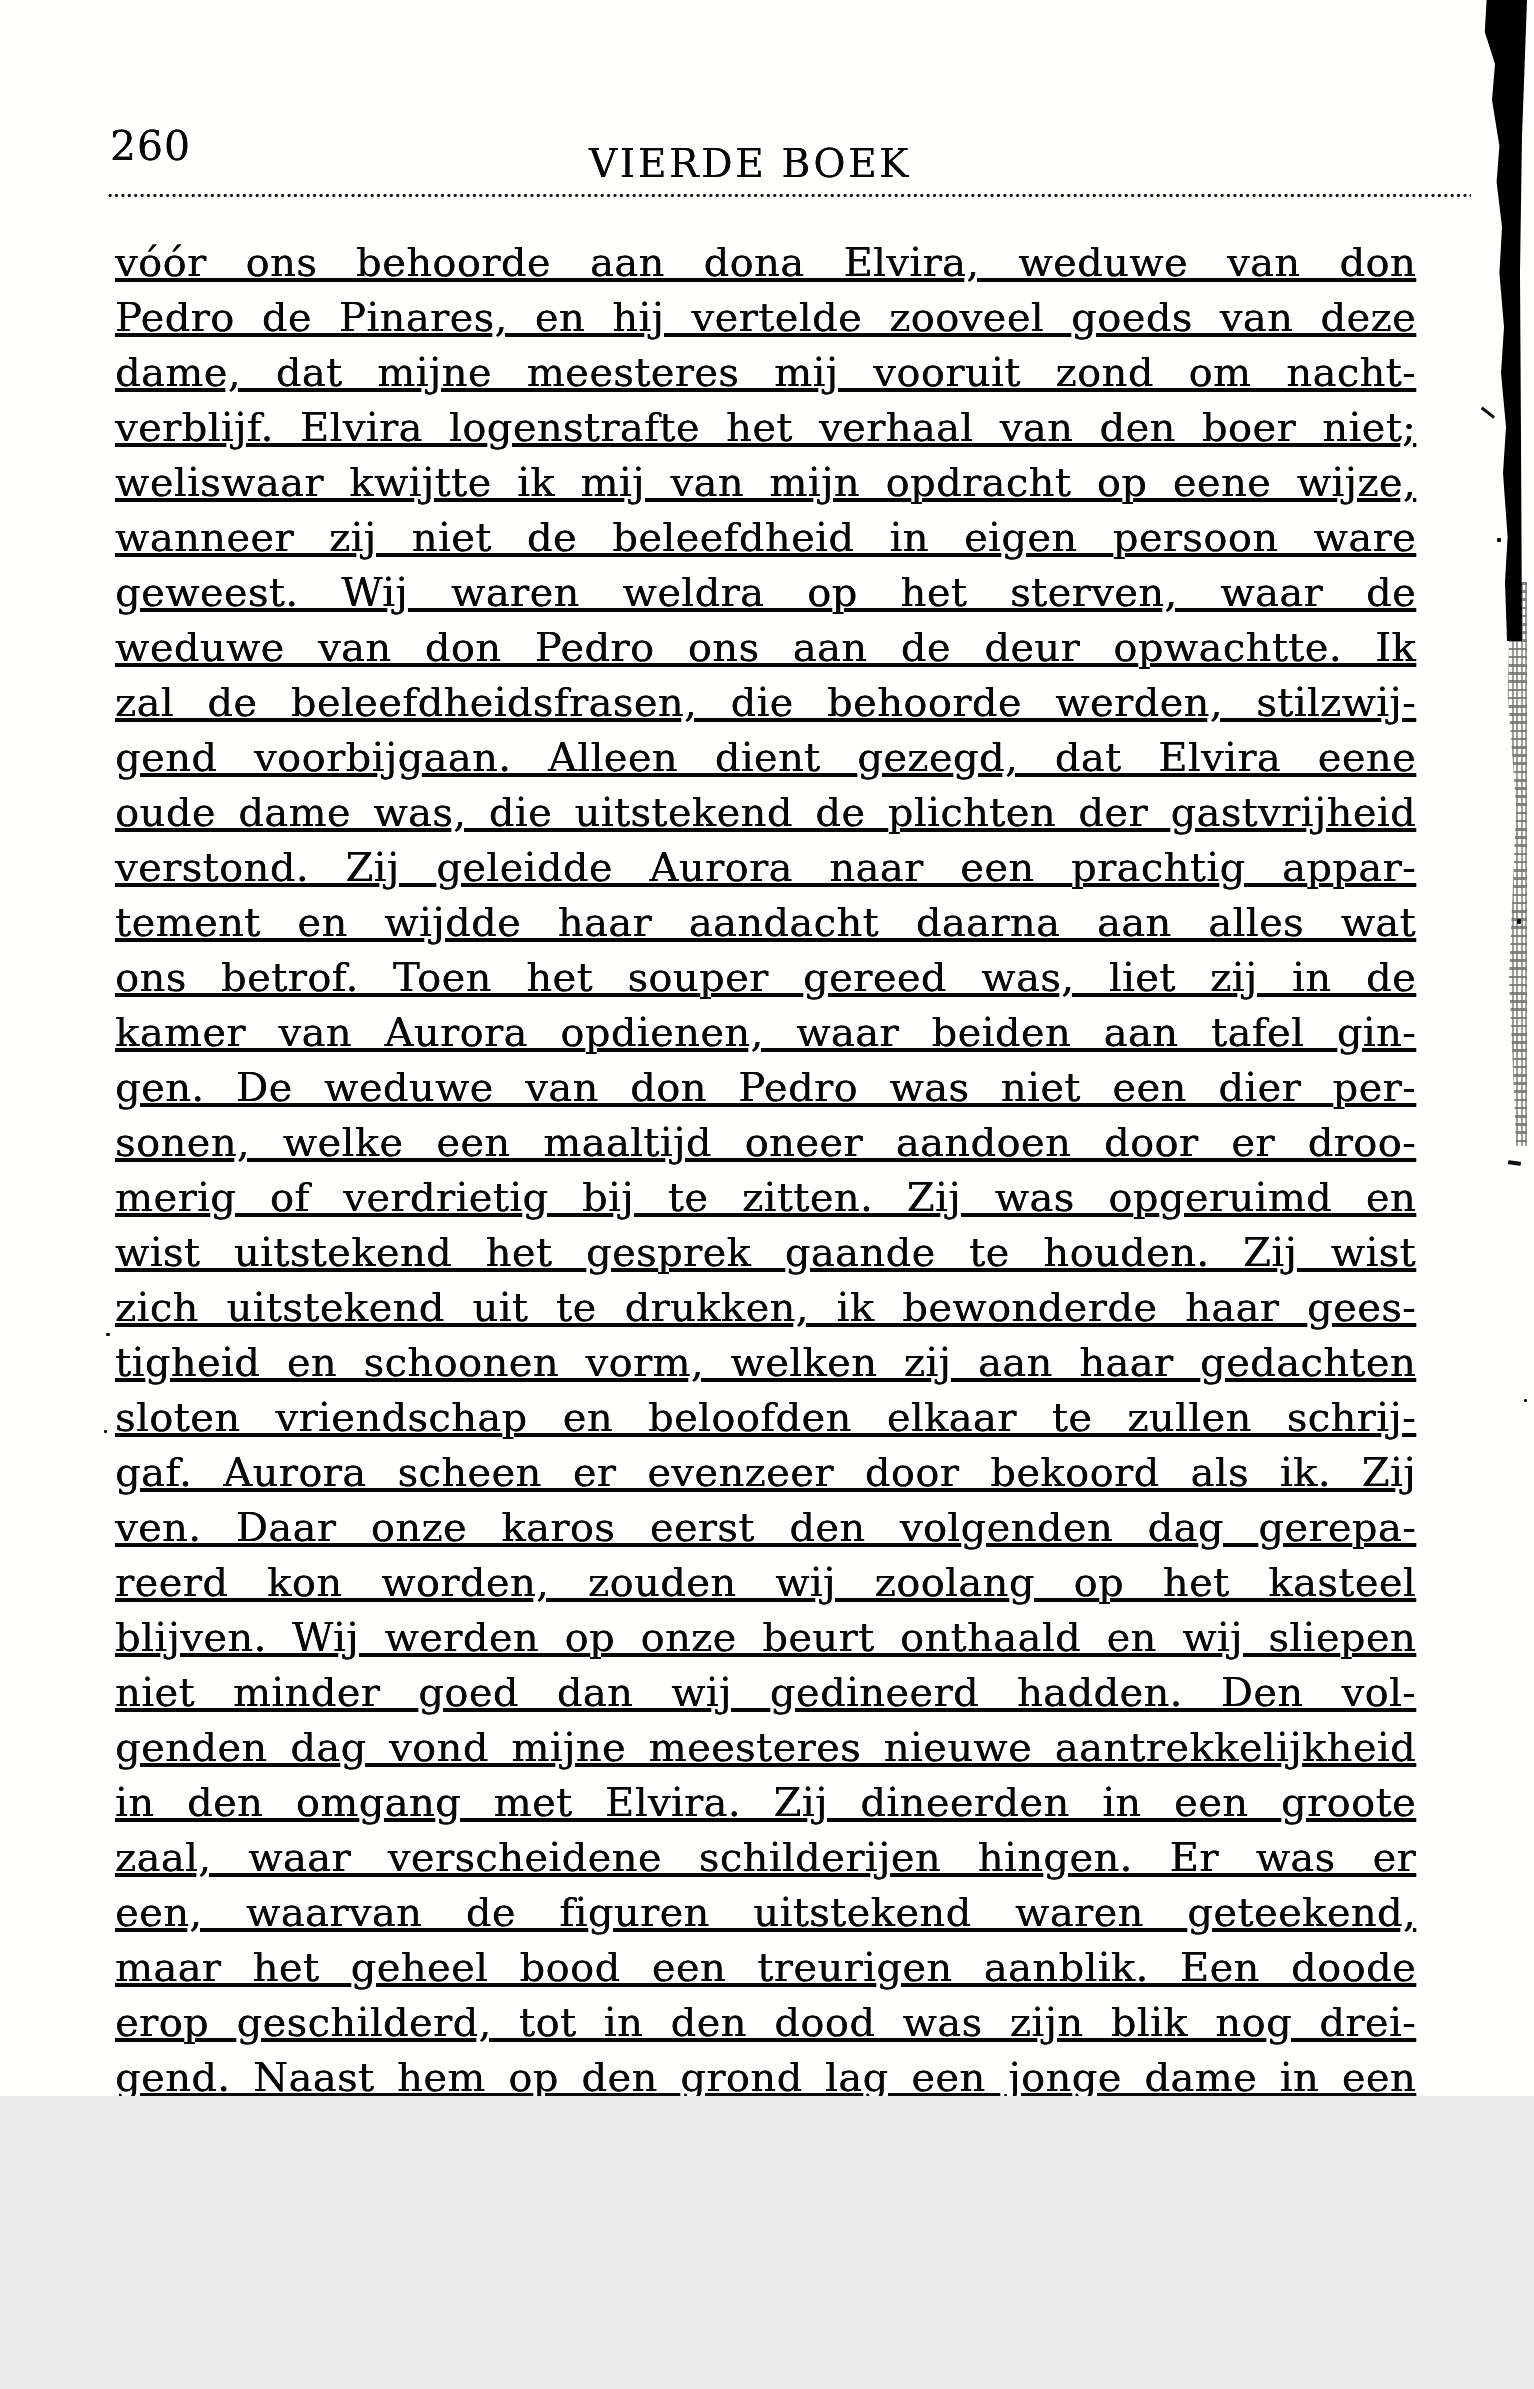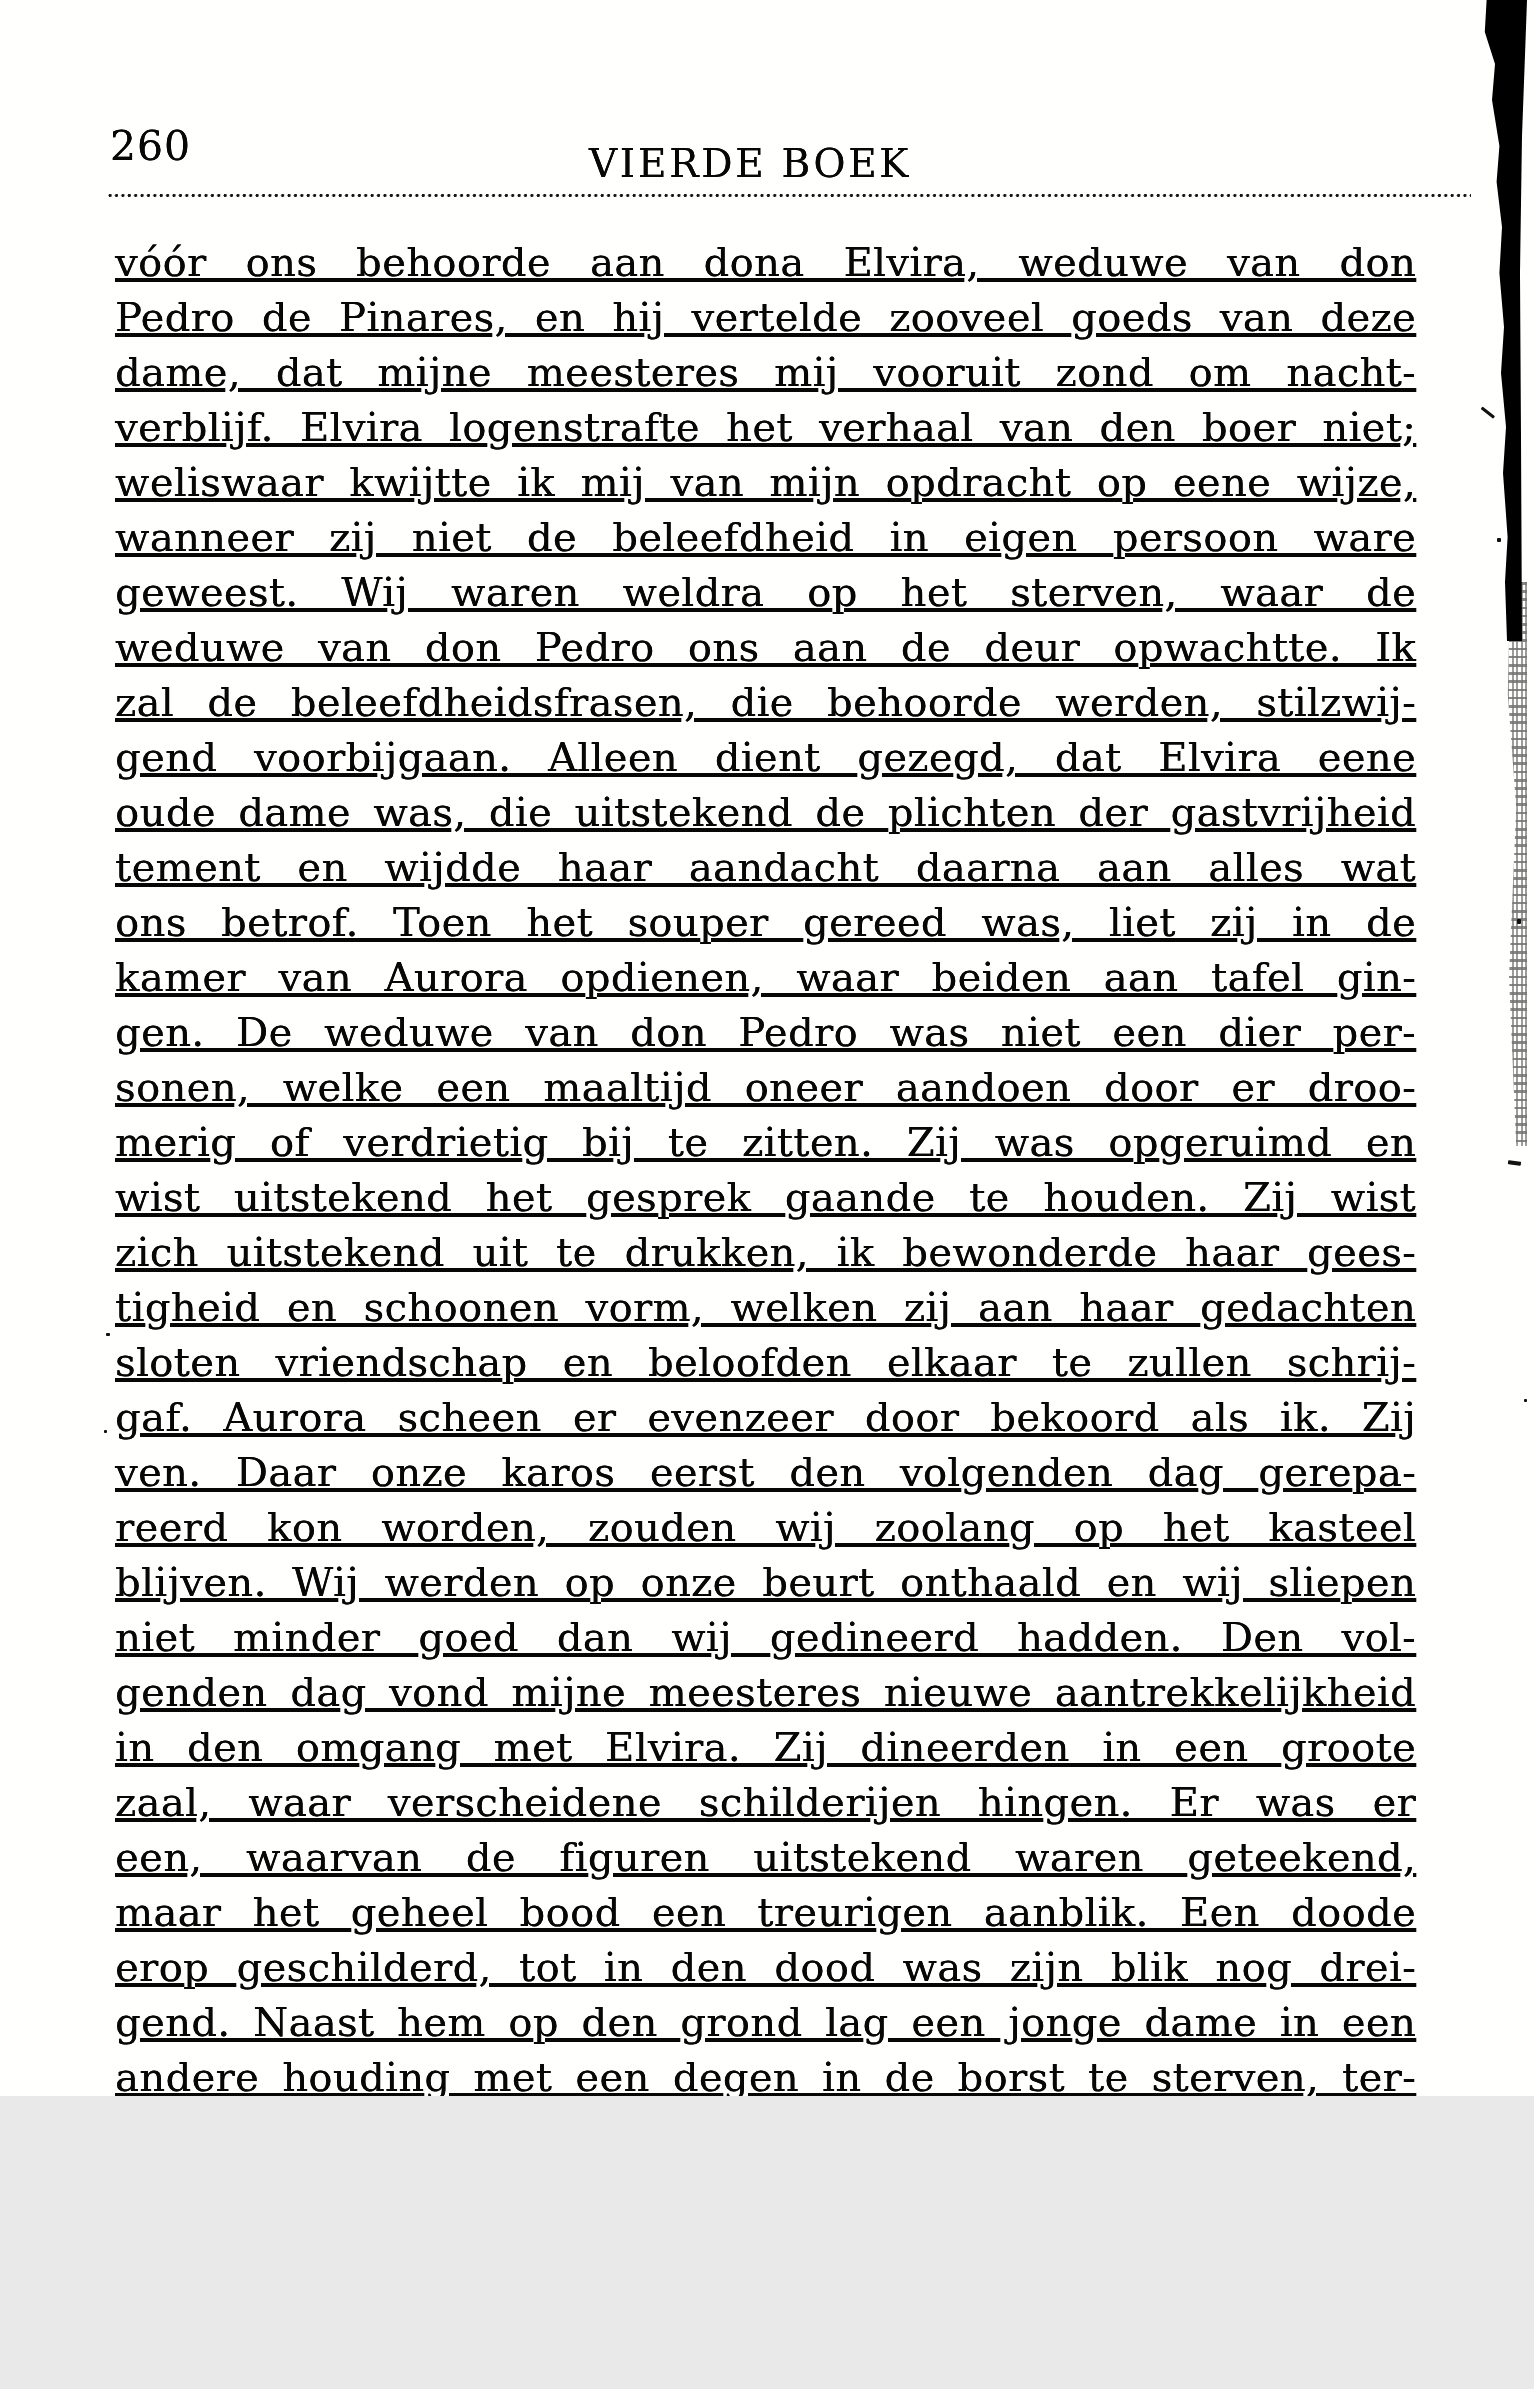--- a/index.html
+++ b/index.html
@@ -127,20 +127,21 @@
       <div class="text-line">Pedro de Pinares, en hij vertelde zooveel goeds van deze</div>
       <div class="text-line">dame, dat mijne meesteres mij vooruit zond om nacht-</div>
       <div class="text-line">verblijf. Elvira logenstrafte het verhaal van den boer niet;</div>
       <div class="text-line">weliswaar kwijtte ik mij van mijn opdracht op eene wijze,</div>
       <div class="text-line">wanneer zij niet de beleefdheid in eigen persoon ware</div>
       <div class="text-line">geweest. Wij waren weldra op het sterven, waar de</div>
       <div class="text-line">weduwe van don Pedro ons aan de deur opwachtte. Ik</div>
       <div class="text-line">zal de beleefdheidsfrasen, die behoorde werden, stilzwij-</div>
       <div class="text-line">gend voorbijgaan. Alleen dient gezegd, dat Elvira eene</div>
       <div class="text-line">oude dame was, die uitstekend de plichten der gastvrijheid</div>
+      <div class="text-line">verstond. Zij geleidde Aurora naar een prachtig appar-</div>
       <div class="text-line">tement en wijdde haar aandacht daarna aan alles wat</div>
       <div class="text-line">ons betrof. Toen het souper gereed was, liet zij in de</div>
       <div class="text-line">kamer van Aurora opdienen, waar beiden aan tafel gin-</div>
       <div class="text-line">gen. De weduwe van don Pedro was niet een dier per-</div>
       <div class="text-line">sonen, welke een maaltijd oneer aandoen door er droo-</div>
       <div class="text-line">merig of verdrietig bij te zitten. Zij was opgeruimd en</div>
       <div class="text-line">wist uitstekend het gesprek gaande te houden. Zij wist</div>
       <div class="text-line">zich uitstekend uit te drukken, ik bewonderde haar gees-</div>
       <div class="text-line">tigheid en schoonen vorm, welken zij aan haar gedachten</div>
       <div class="text-line">sloten vriendschap en beloofden elkaar te zullen schrij-</div>

